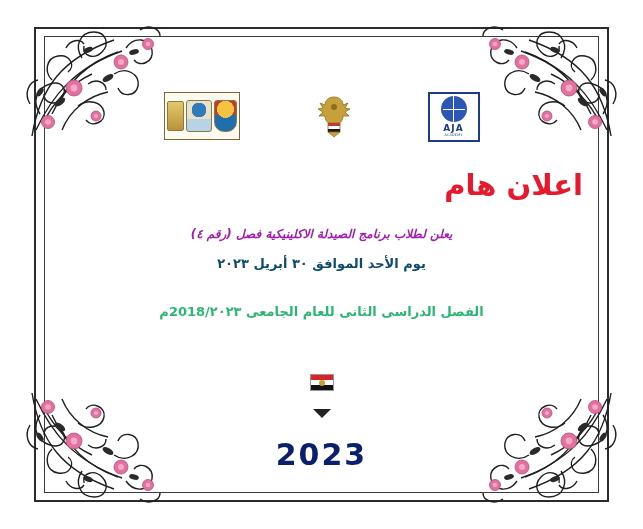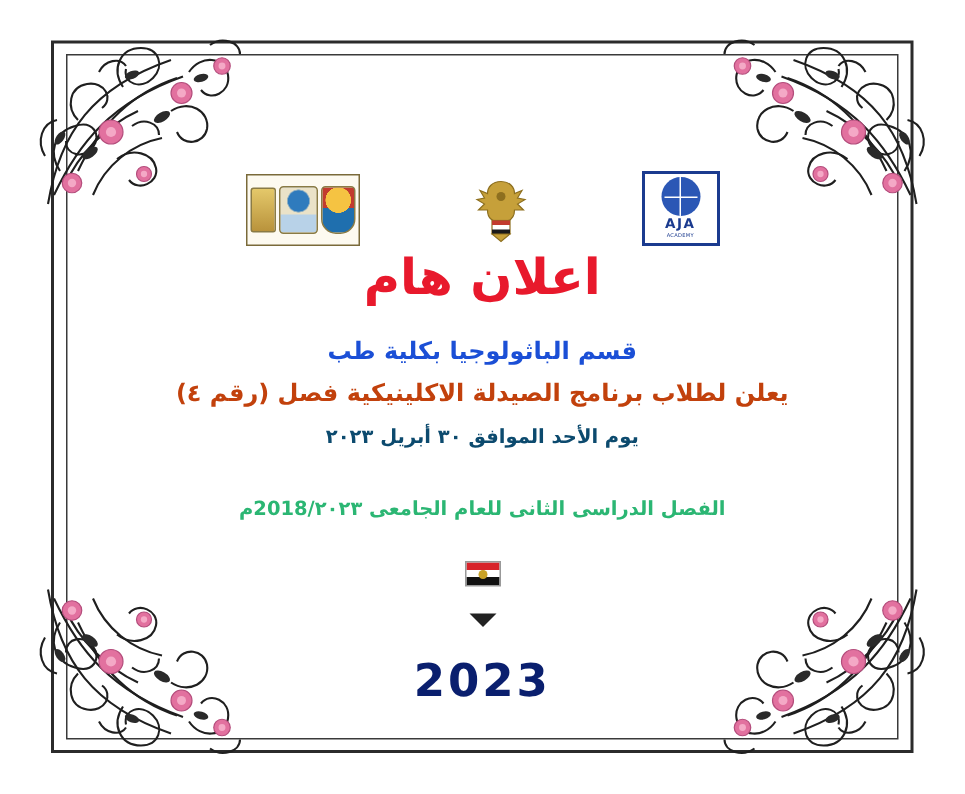--- a/index.html
+++ b/index.html
@@ -57,21 +57,21 @@
 
   
   .logos {
     position: absolute;
     left: 0; right: 0;
     top: 92px;
     height: 72px;
     display: flex;
     flex-direction: row;
     justify-content: center;
-    align-items: flex-end;
+    align-items: flex-start;
     gap: 74px;
   }
   .logo-box {
     display: flex;
     flex-direction: column;
     align-items: center;
     justify-content: center;
   }
 
   
@@ -176,34 +176,35 @@
   .content {
     position: absolute;
     left: 60px;
     right: 60px;
     top: 166px;
     text-align: center;
   }
   .headline {
     font-family: "DejaVu Sans", sans-serif;
     font-weight: bold;
-    font-size: 33px;
+    font-size: 29px;
     color: #e8192c;
     line-height: 38px;
     letter-spacing: 0.5px;
     margin-bottom: 16px;
+    text-align: right;
   }
   .line {
     font-family: "DejaVu Sans", sans-serif;
     font-weight: bold;
     line-height: 28px;
     direction: rtl;
   }
   .l1 { font-size: 16px; color: #1b4fd6; }
-  .l2 { font-size: 16px; color: #c2410c; }
+  .l2 { font-size: 12px; color: #a21caf; font-style: italic; }
   .l3 { font-size: 17px; color: #c8121f; }
   .l4 { font-size: 13px; color: #0c4a6e; margin-top: 2px; }
   .semester {
     margin-top: 26px;
     font-family: "DejaVu Sans", sans-serif;
     font-weight: bold;
     font-size: 13px;
     color: #2bb673;
     direction: rtl;
   }
@@ -457,21 +458,20 @@
         <div class="crest"></div>
         <div class="crest2"></div>
         <div class="crest3"></div>
       </div>
     </div>
 
   </div>
 
   <div class="content">
     <div class="headline">اعلان هام</div>
-    <div class="line l1">قسم الباثولوجيا بكلية طب</div>
     <div class="line l2">يعلن لطلاب برنامج الصيدلة الاكلينيكية فصل (رقم ٤)</div>
     <div class="line l4">يوم الأحد الموافق ٣٠ أبريل ٢٠٢٣</div>
     <div class="semester">الفصل الدراسى الثانى للعام الجامعى 2018/٢٠٢٣م</div>
   </div>
 
   <div class="footer">
     <div class="flag-badge"></div>
     <div class="flag-tail"></div>
     <div class="year">2023</div>
   </div>

